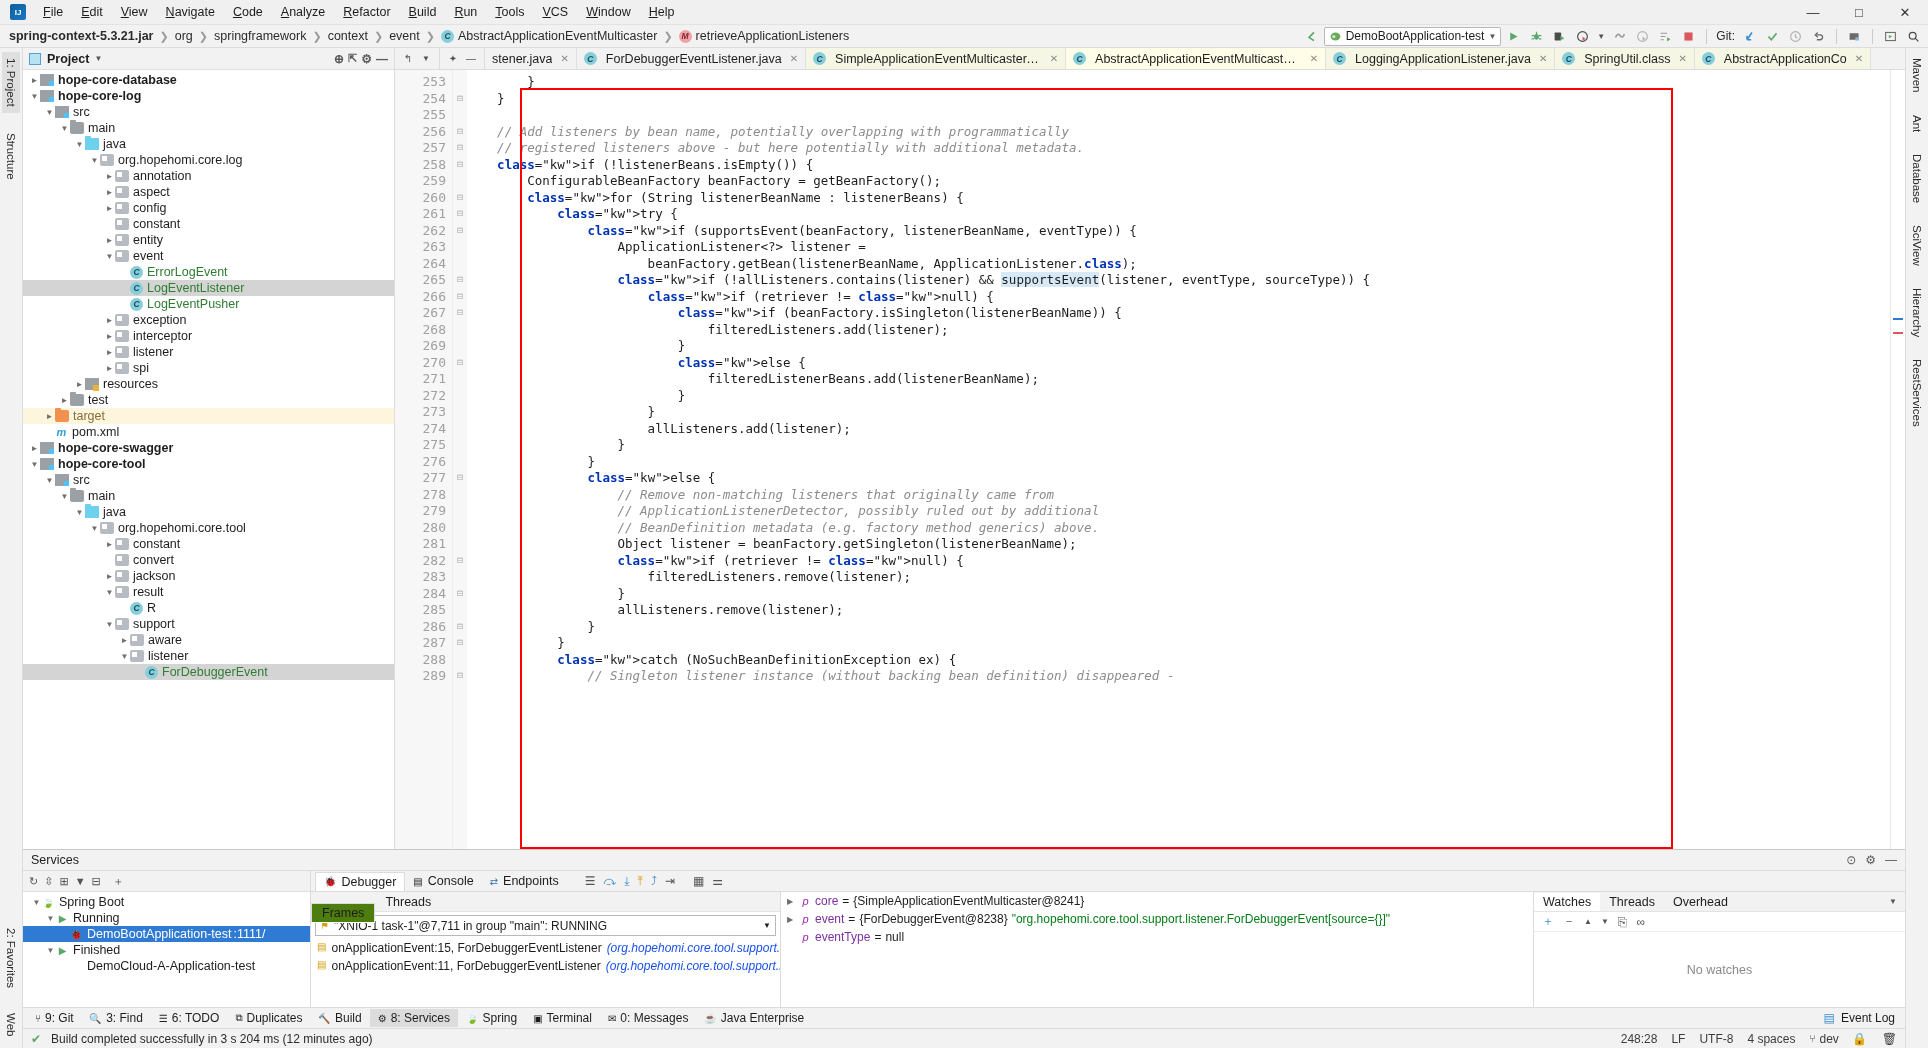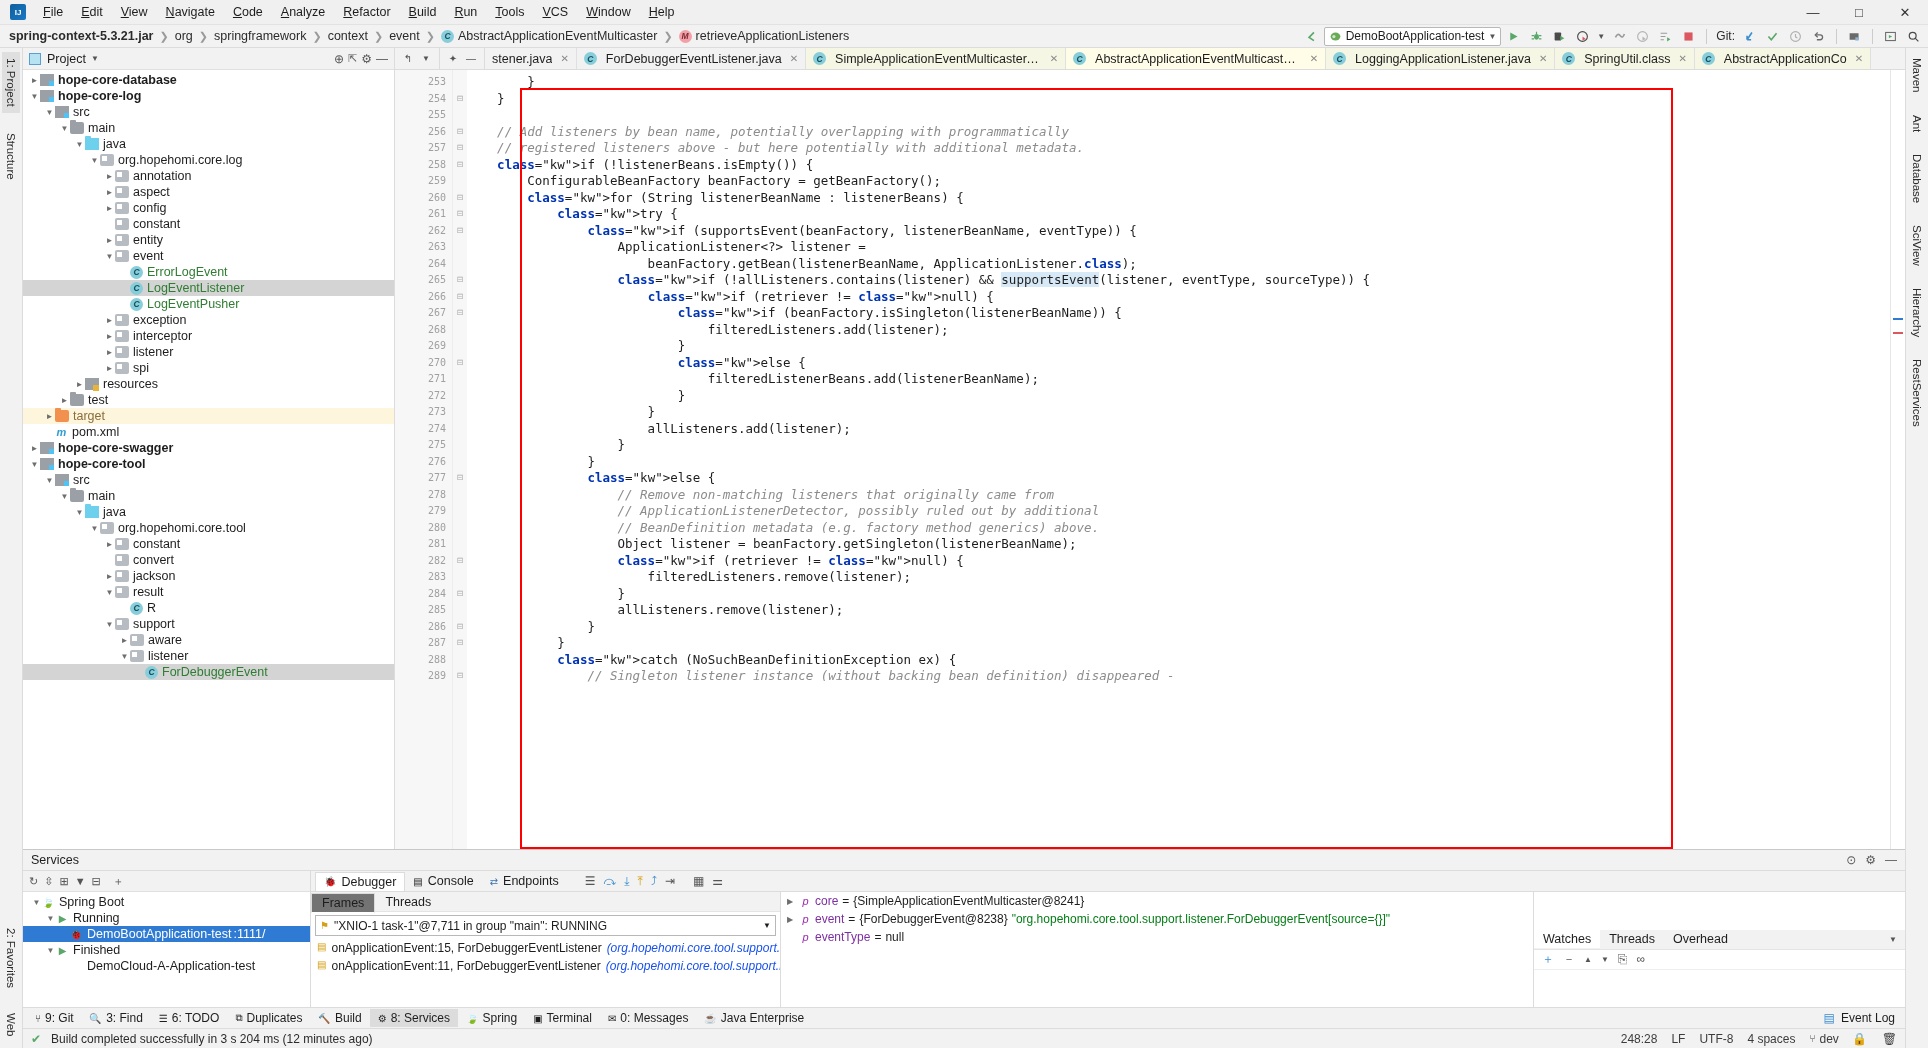--- a/index.html
+++ b/index.html
@@ -47,21 +47,21 @@
   .rail-tab.active{ background:#dfdfdf; }
   .rail-bottom{ margin-top:auto; padding-bottom:6px;}
 
   .rrail { width:23px; background:#f2f2f2; border-left:1px solid #dcdcdc; display:flex; flex-direction:column; align-items:center; padding-top:4px;}
 
   .center { flex:1; display:flex; flex-direction:column; min-width:0;}
   .upper { flex:1; display:flex; min-height:0; }
 
   
   .project-panel { width:372px; background:#fff; display:flex; flex-direction:column; border-right:1px solid #dcdcdc;}
-  .pp-head { height:22px; background:#f2f2f2; display:flex; align-items:center; padding:0 6px; border-bottom:1px solid #e0e0e0;}
+  .pp-head { height:22px; background:#f2f2f2; display:flex; align-items:center; padding:0 6px; border-bottom:1px solid #e0e0e0;font-weight:bold;}
   .pp-head .sq{width:12px;height:12px;border:1.5px solid #5a9fd4;background:#b6e2f2;margin-right:6px;}
   .pp-title{font-size:12.5px;}
   .pp-caret{font-size:8px;margin-left:5px;color:#555;}
   .pp-tools{margin-left:auto;display:flex;gap:4px;align-items:center;color:#5a5a5a;font-size:12px;}
   .tree { flex:1; overflow:hidden; font-size:12.5px; padding-top:2px; position:relative;}
   .trow { height:16px; display:flex; align-items:center; white-space:nowrap; padding-right:4px;}
   .trow.sel { background:#d4d4d4; }
   .trow.target { background:#fdf6dd; }
   .arrow { width:11px; text-align:center; color:#6e6e6e; font-size:8px; flex:0 0 11px;}
   .fic { width:14px;height:12px; margin-right:4px; flex:0 0 14px; position:relative;}
@@ -89,21 +89,21 @@
   .editor-wrap { flex:1; display:flex; flex-direction:column; min-width:0; background:#fff;}
   .tabsrow { height:22px; background:#f2f2f2; display:flex; align-items:stretch; border-bottom:1px solid #dcdcdc; overflow:hidden;}
   .tabtools{ display:flex; align-items:center; gap:2px; padding:0 5px; border-right:1px solid #dcdcdc;}
   .ttb{width:16px;height:16px;display:flex;align-items:center;justify-content:center;font-size:10px;color:#555;}
   .etab { display:flex; align-items:center; gap:5px; padding:0 7px; font-size:12.5px; border-right:1px solid #e0e0e0; white-space:nowrap; max-width:260px; background:#f2f2f2;}
   .etab.active { background:#fffde7; }
   .etab .x { font-size:10px; color:#8a8a8a; margin-left:3px;}
   .etab .lbl{overflow:hidden;text-overflow:ellipsis;}
 
   .ed-area { flex:1; display:flex; min-height:0; position:relative; background:#fff; overflow:hidden;}
-  .gutter { width:58px; background:#f7f7f7; border-right:1px solid #ededed; text-align:right; padding-top:4px; font-family:"DejaVu Sans Mono", monospace; font-size:10px; color:#a0a0a0; flex:0 0 58px;}
+  .gutter { width:58px; background:#f7f7f7; border-right:1px solid #ededed; text-align:right; padding-top:4px; font-family:"DejaVu Sans Mono", monospace; font-size:13px; color:#a0a0a0; flex:0 0 58px;}
   .gutter div{ height:16.5px; line-height:16.5px; padding-right:6px;}
   .foldcol { width:14px; background:#f7f7f7; flex:0 0 14px; padding-top:4px;}
   .foldcol div{height:16.5px;line-height:16.5px;text-align:center;font-size:8px;color:#a8a8a8;}
   .code { flex:1; padding-top:4px; font-family:"DejaVu Sans Mono", monospace; font-size:12.5px; line-height:16.5px; white-space:pre; overflow:hidden; position:relative;}
   .code .ln{ height:16.5px; }
   .kw { color:#0033b3; font-weight:bold;}
   .cm { color:#8c8c8c; font-style:italic;}
   .hl { background:#d7e9f7;}
   .redbox { position:absolute; border:2px solid #ff0000; pointer-events:none; }
 
@@ -125,21 +125,21 @@
   .dbg-tab.active{background:#ffffff;border:1px solid #dcdcdc;border-bottom:none;}
   .dbg-ic{font-size:10px;}
   .dbg-ic.green{color:#59a869;}
   .dbg-ic.blue{color:#3b73af;}
   .dbg-tools{margin-left:18px;display:flex;gap:8px;align-items:center;color:#555;font-size:12px;}
 
   .dbg-body { flex:1; display:flex; min-height:0;}
   .frames-col { width:470px; border-right:1px solid #dcdcdc; background:#fff; display:flex;flex-direction:column;}
   .ft-row { height:20px; display:flex; align-items:center; border-bottom:1px solid #e4e4e4; background:#f2f2f2;}
   .ft-tab { padding:2px 10px; font-size:12.5px;}
-  .ft-tab.active{ background:#737373; border:1px solid #dcdcdc; border-bottom:1px solid #fff; position:relative; top:1px;text-align:center;}
+  .ft-tab.active{ background:#4d7c0f; border:1px solid #dcdcdc; border-bottom:1px solid #fff; position:relative; top:11px;text-align:center;}
   .thread-sel { height:21px; margin:3px 4px; display:flex; align-items:center; gap:5px; border:1px solid #b8b8b8; background:#fff; font-size:12px; padding:0 4px;}
   .thread-sel .caret{margin-left:auto;font-size:8px;}
   .frame-item { font-size:12px; padding:2px 6px; display:flex; gap:5px; white-space:nowrap; overflow:hidden;}
   .frame-item .loc{color:#1750eb; font-style:italic;}
   .frame-ic{color:#d4a017;font-size:10px;}
 
   .vars-col { flex:1; background:#fff; display:flex; flex-direction:column; min-width:0;}
   .vars-head { height:20px; background:#f2f2f2; display:flex; align-items:center; padding:0 8px; font-size:12.5px; border-bottom:1px solid #e4e4e4;}
   .var-row { font-size:12px; padding:2px 6px; display:flex; align-items:center; gap:4px; white-space:nowrap; overflow:hidden;}
   .var-arrow{font-size:8px;color:#6e6e6e;width:9px;}
@@ -832,20 +832,21 @@
                   <span style="margin-left:auto;padding-right:8px;font-size:8px;color:#555;">▼</span>
                 </div>
                 <div class="watch-tools">
                   <span style="color:#3b8ed0;">＋</span>
                   <span>－</span>
                   <span style="font-size:8px;">▲</span>
                   <span style="font-size:8px;">▼</span>
                   <span>⎘</span>
                   <span>∞</span>
                 </div>
+                <div class="watch-empty">No watches</div>
               </div>
             </div>
           </div>
         </div>
       </div>
 
       <div class="twbar">
         <div id="twlist" style="display:flex;align-items:center;">
             <div class="tw">
               <span style="font-size: 10px;">⑂</span>

